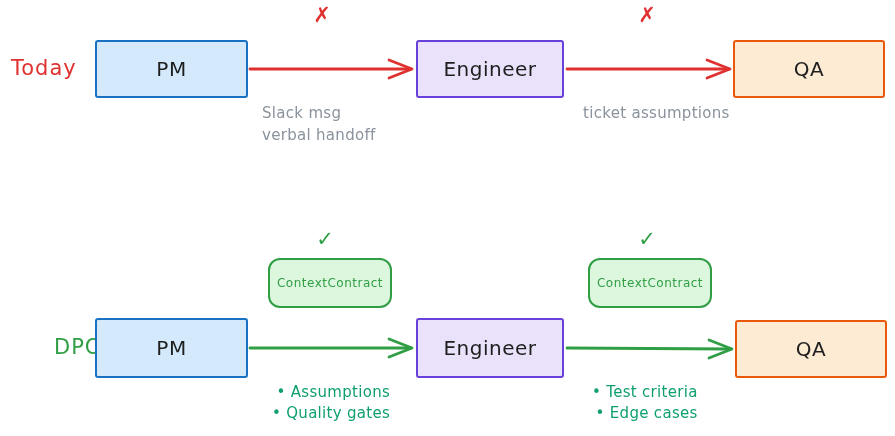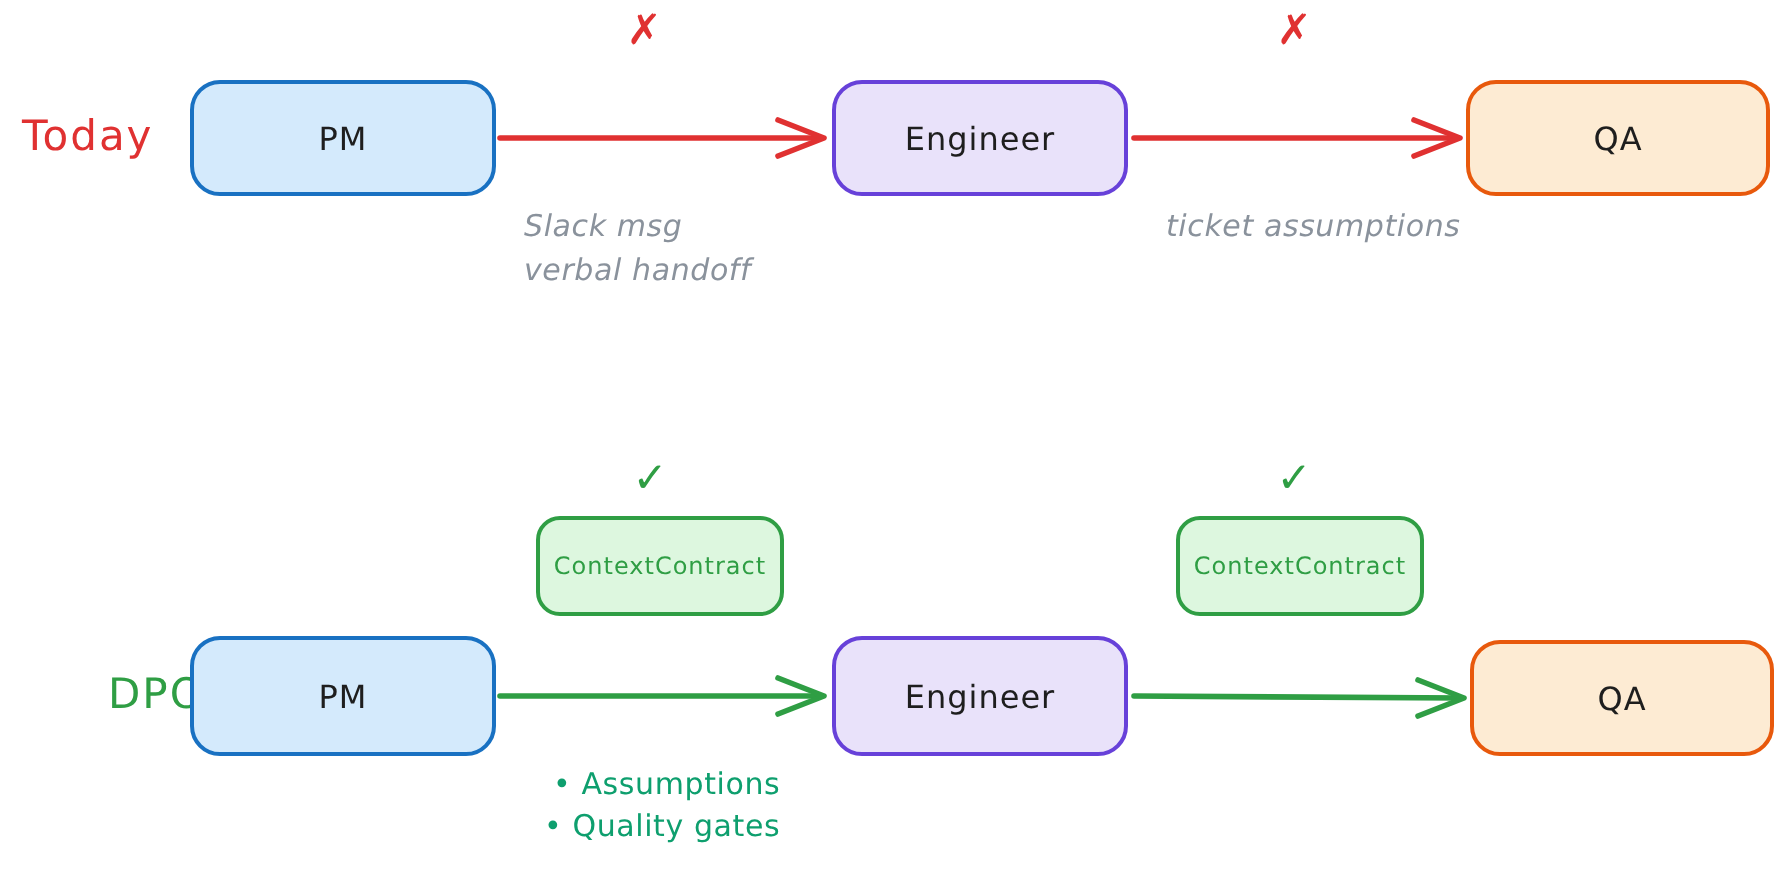--- a/index.html
+++ b/index.html
@@ -9,43 +9,43 @@
     --orange-stroke:#e8590c; --orange-fill:#fdebd3;
     --green-fill:#ddf7df; --ink:#1e1e1e;
   }
   html,body{margin:0;padding:0;background:#fff;}
   #canvas{
     position:relative; width:895px; height:436px; background:#ffffff;
     font-family:"DejaVu Sans", sans-serif; overflow:hidden;
   }
   .node{
     position:absolute; box-sizing:border-box;
-    border:2.5px solid; border-radius:15px;
+    border:2.5px solid; border-radius:3px;
     display:flex; align-items:center; justify-content:center;
-    font-size:16px; color:var(--ink); letter-spacing:0.5px;
+    font-size:20px; color:var(--ink); letter-spacing:0.5px;
   }
   .node.blue{background:var(--blue-fill); border-color:var(--blue-stroke);}
   .node.purple{background:var(--purple-fill); border-color:var(--purple-stroke);}
   .node.orange{background:var(--orange-fill); border-color:var(--orange-stroke);}
   .contract{
     position:absolute; box-sizing:border-box;
     border:2.5px solid var(--green); border-radius:12px; background:var(--green-fill);
     color:var(--green); font-size:12px; line-height:19px; letter-spacing:0.5px;
     display:flex; flex-direction:row; align-items:center; justify-content:center;
   }
   .row-label{position:absolute; font-size:21px; letter-spacing:1px;}
   .row-label.red{color:var(--red);}
   .row-label.green{color:var(--green);}
   .mark{
     position:absolute; width:40px; text-align:center;
     font-size:21px; font-weight:bold;
   }
   .mark.x{color:var(--red); font-style:italic;}
   .mark.check{color:var(--green);}
-  .note{position:absolute; font-size:15px; line-height:21.5px; color:var(--gray); letter-spacing:0.3px;font-style:italic;}
+  .note{position:absolute; font-size:15px; line-height:21.5px; color:var(--gray); letter-spacing:0.3px;}
   .bullets{position:absolute; font-size:15px; line-height:21px; color:var(--teal); letter-spacing:0.3px;text-align:right;}
   svg.arrows{position:absolute; left:0; top:0; pointer-events:none;}
   svg .red-stroke{stroke:var(--red); stroke-width:2.8; fill:none; stroke-linecap:round; stroke-linejoin:round;}
   svg .green-stroke{stroke:var(--green); stroke-width:2.8; fill:none; stroke-linecap:round; stroke-linejoin:round;}
 </style>
 </head>
 <body>
 
 <div id="canvas">
 
@@ -112,14 +112,18 @@
     <span>Engineer</span>
   </div>
   <div class="node orange" style="left:735px; top:320px; width:152px; height:58px;">
     <span>QA</span>
   </div>
 
   <div class="bullets" style="left:272px; top:382px;">
     <div>• Assumptions</div>
     <div>• Quality gates</div>
   </div>
+  <div class="bullets" style="left:592px; top:382px;">
+    <div>• Test criteria</div>
+    <div>• Edge cases</div>
+  </div>
 
 </div>
 
 </body></html>

